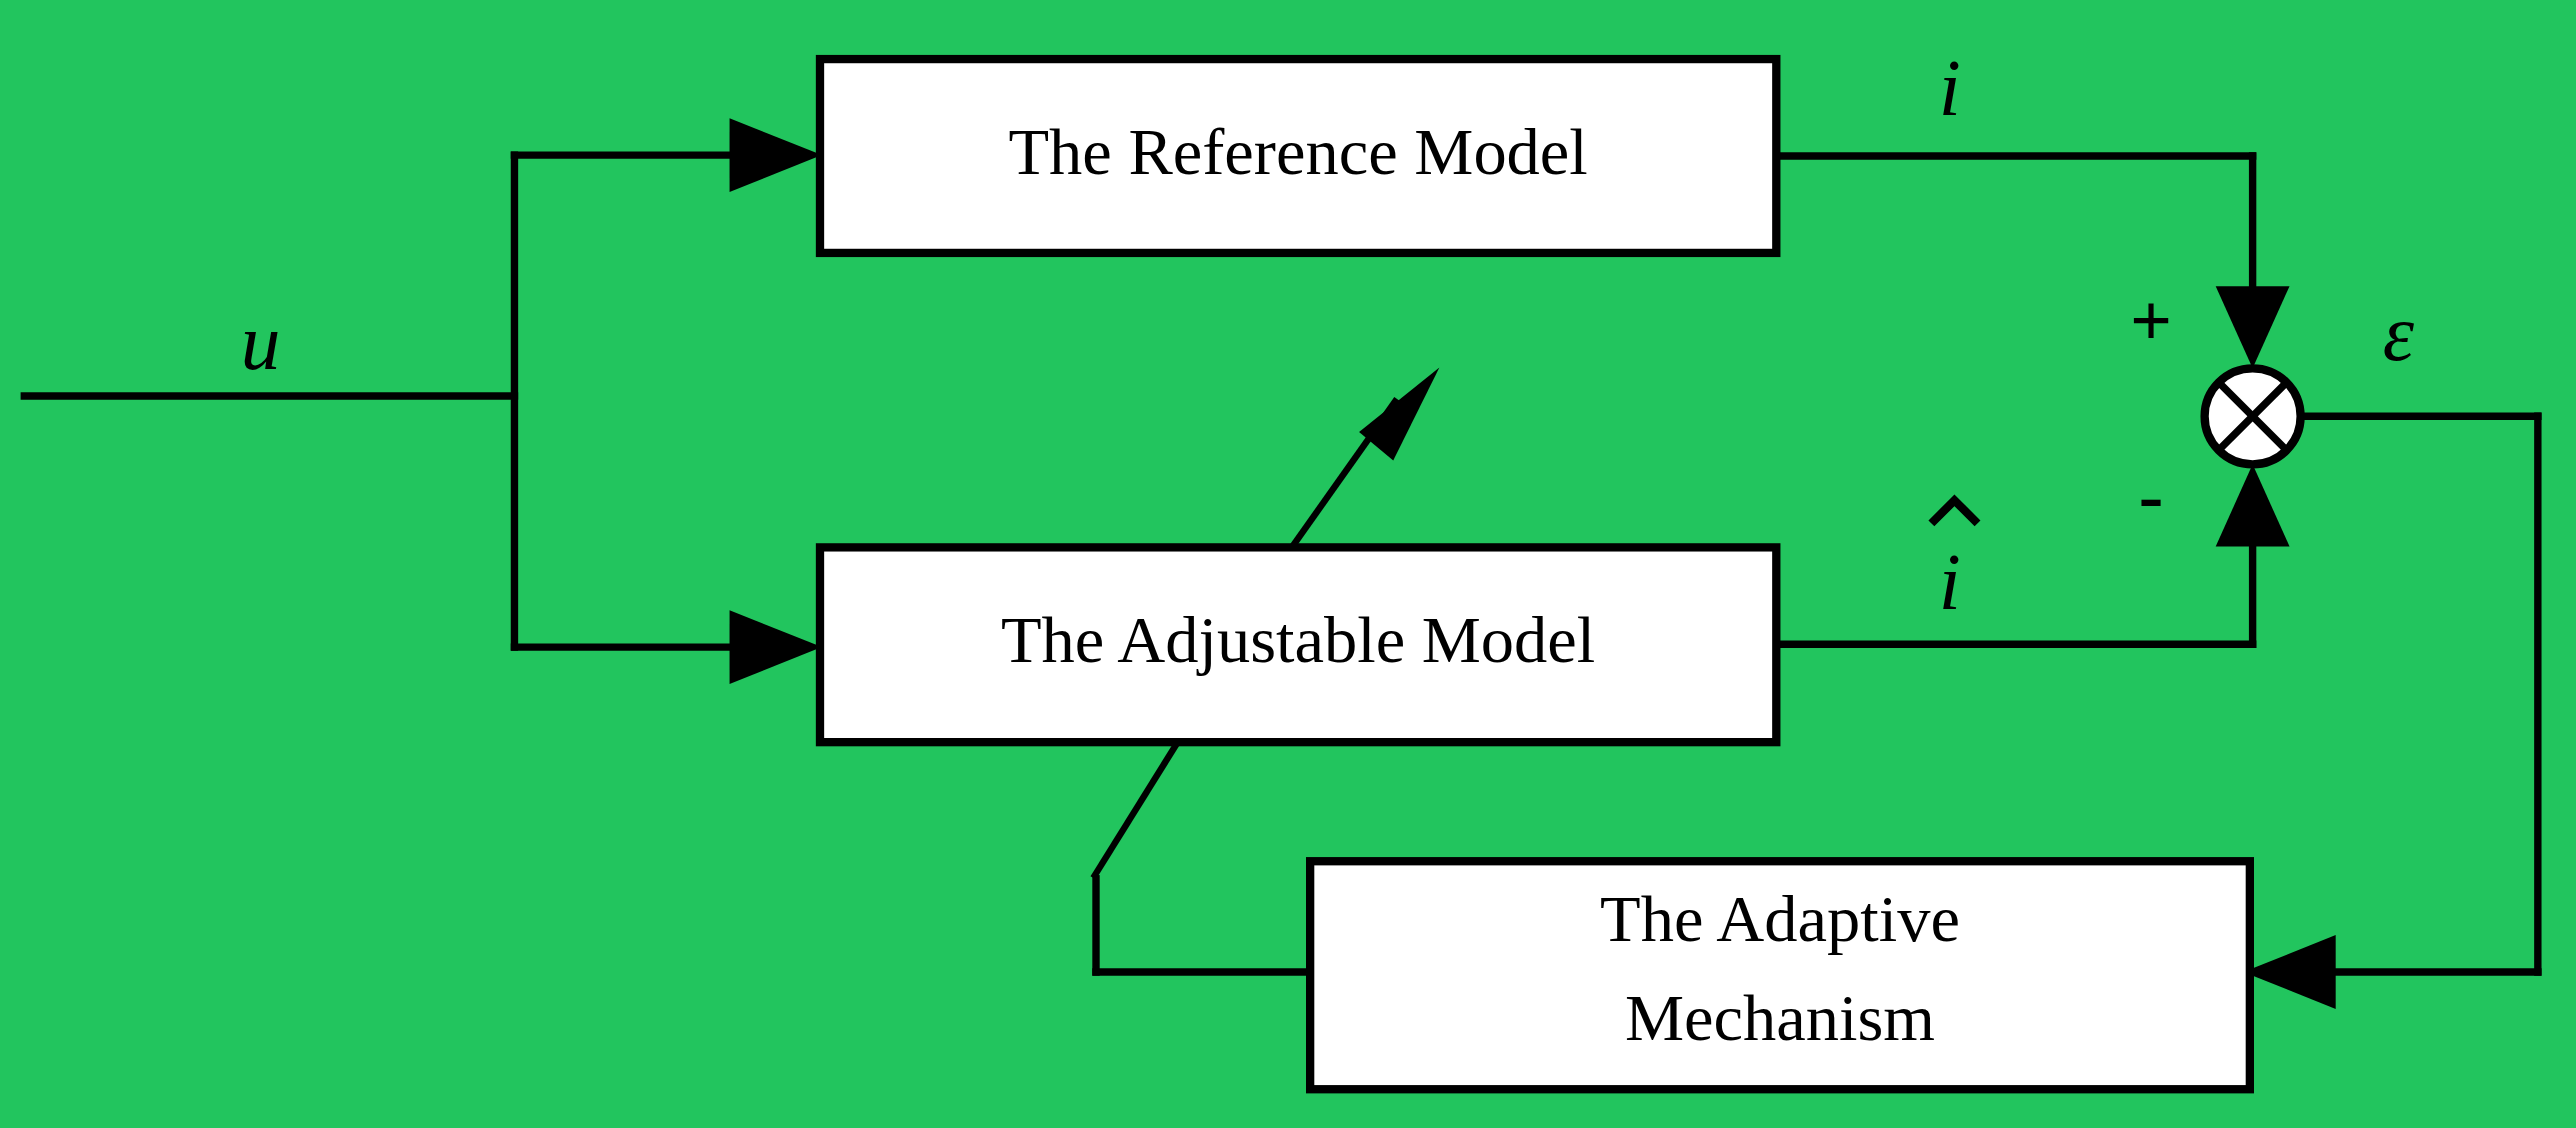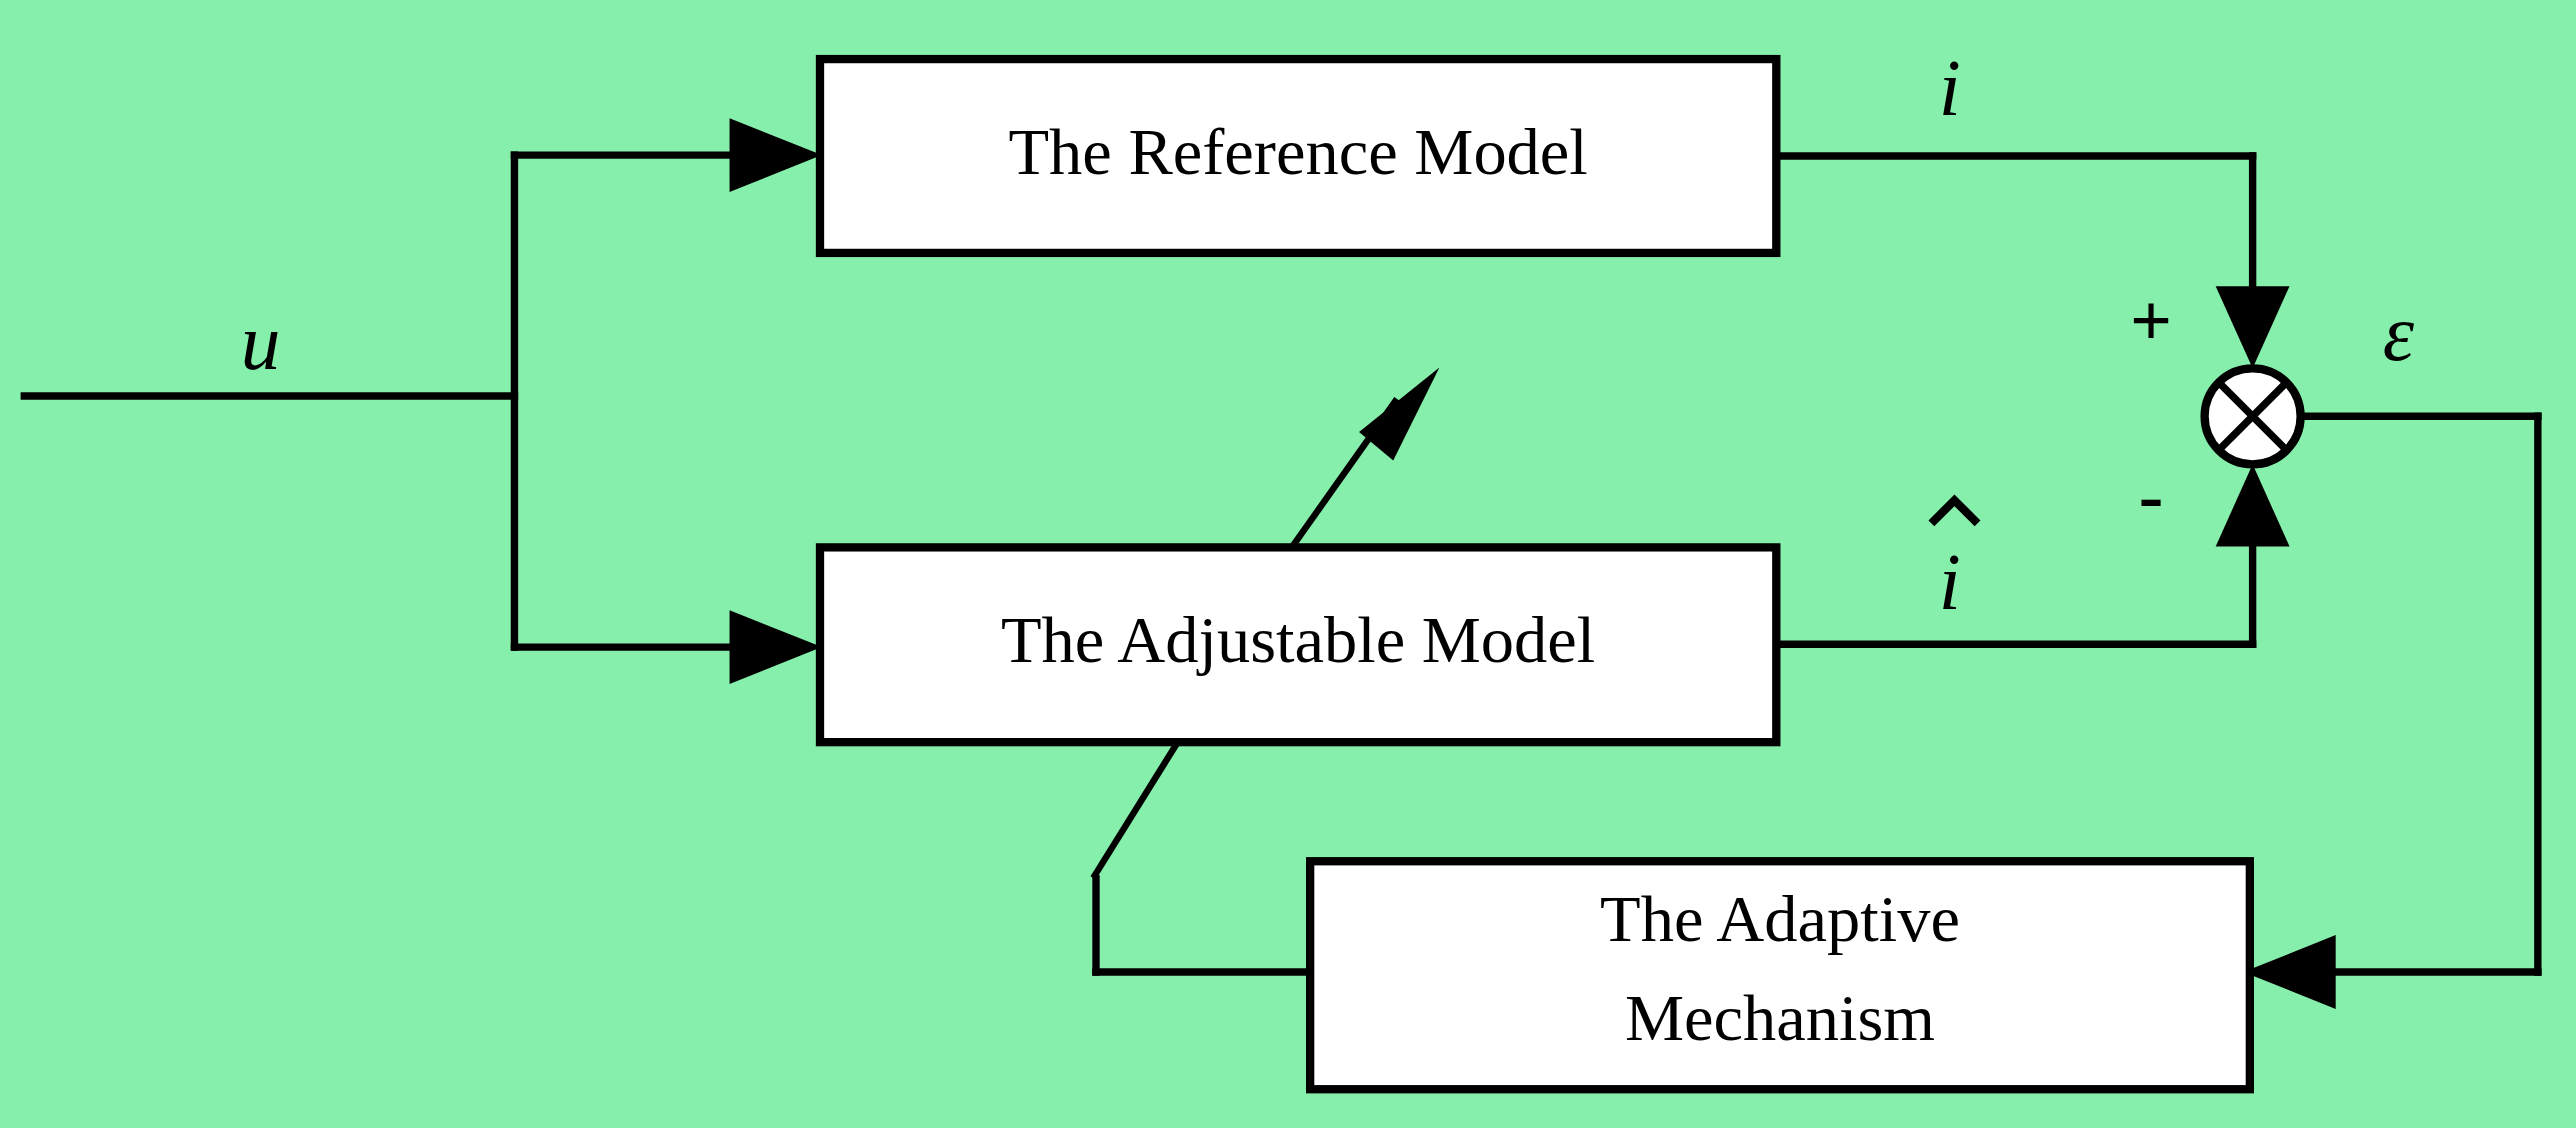--- a/index.html
+++ b/index.html
@@ -11,21 +11,21 @@
   body {
     width: 2576px;
     height: 1128px;
     font-family: "Liberation Serif", "DejaVu Serif", serif;
     overflow: hidden;
   }
   #diagram-root {
     position: relative;
     width: 2576px;
     height: 1128px;
-    background: #86efac;
+    background: #22c55e;
   }
   svg.diagram-canvas {
     display: block;
     width: 2576px;
     height: 1128px;
   }
   .blk-rect {
     fill: #ffffff;
     stroke: #000000;
     stroke-width: 9;

